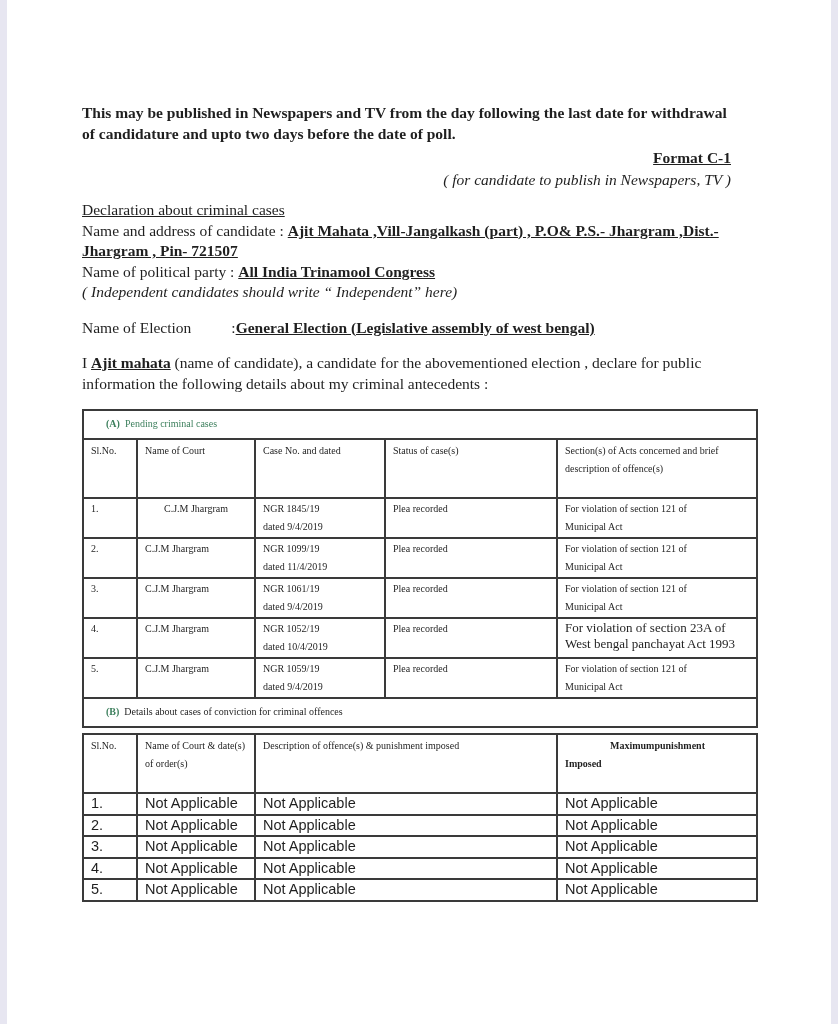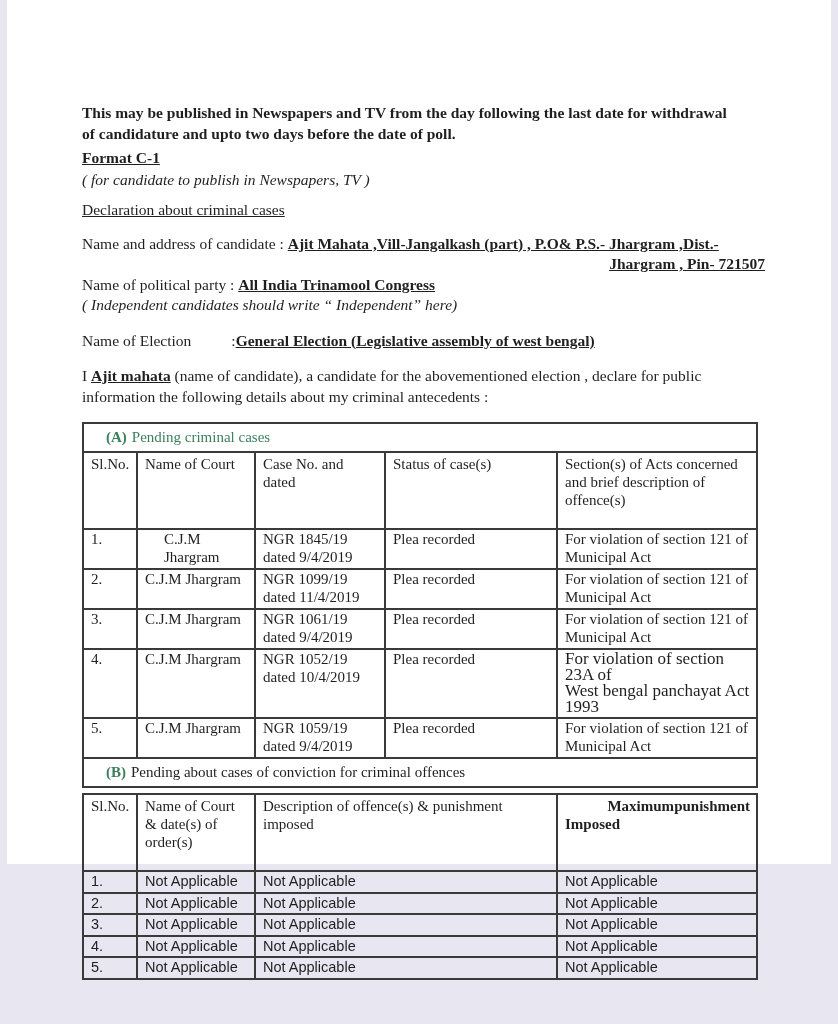--- a/index.html
+++ b/index.html
@@ -2,61 +2,61 @@
 <html><head>
 <meta charset="utf-8">
 <style>
   html,body{margin:0;padding:0;}
   body{
     width:838px;height:1024px;overflow:hidden;
     background:#e7e6f1;
     font-family:"Liberation Serif","DejaVu Serif",serif;
   }
   .page{
-    width:824px;height:864px;margin:0 auto;background:#ffffff;
+    width:824px;height:1024px;margin:0 auto;background:#ffffff;
     box-sizing:border-box;padding:103px 66px 0 75px;
     color:#1f1f1f;font-size:15.5px;line-height:20.5px;
   }
   .bold{font-weight:bold}
   .italic{font-style:italic}
   .u{text-decoration:underline}
   .bu{font-weight:bold;text-decoration:underline}
-  .right{padding-right:34px}
-  .center{text-align:right}
+  .right{text-align:right;padding-right:34px}
+  .center{text-align:left}
   p{margin:0}
 
   .intro{max-width:652px;font-weight:bold}
   .format-line{margin-top:4px}
   .format-note{margin-top:1px}
   .decl-heading{margin-top:10px}
   .judgment{margin-top:13px;text-align:justify;max-width:683px}
-  .cand-block{margin-top:13px}
+  .cand-block{}
   .election-line{margin-top:15px}
   .colon-gap{margin-left:40px}
   .constituency-line{margin-top:12px}
   .decl-sentence{margin-top:15px;max-width:683px}
 
   .tbl{border-collapse:collapse;table-layout:fixed;width:674px}
   .tbl td{
     border:2px solid #3a3a3a;vertical-align:top;
-    padding:1px 6px 2px 7px;line-height:17.5px;font-size:15px;
+    padding:1px 6px 2px 7px;line-height:17.5px;font-size:10px;
   }
   .tbl-a{margin-top:15px}
   .tbl-b{margin-top:5px}
   .band td{padding:3px 6px 4px 22px;line-height:20px}
   .green{color:#3c7f5c}
   .band-title{margin-left:5px}
   .head td{line-height:18px;padding-top:2px;padding-bottom:19px}
   .tbl-a tr.r0 td.court{padding-left:26px}
-  tr.small-sec td.sec{font-size:17px;line-height:16px}
+  tr.small-sec td.sec{font-size:13px;line-height:16px}
   .tbl-b .data td{
     font-family:"Liberation Sans","DejaVu Sans",sans-serif;
     font-size:14.5px;line-height:16.5px;
   }
-  .jl{display:flex;justify-content:flex-end;font-weight:bold}
+  .jl{display:flex;justify-content:center;font-weight:bold}
   .maxcell .l2{font-weight:bold}
 </style>
 </head>
 <body>
 
 <div class="page">
 
   <p class="intro">This may be published in Newspapers and TV from the day following the last date for withdrawal of candidature and upto two days before the date of poll.</p>
 
   <div class="right format-line">
@@ -172,21 +172,21 @@
             <div>dated 9/4/2019</div>
           </td>
       <td>Plea recorded</td>
       <td class="sec">
             <div>For violation of section 121 of</div>
             <div>Municipal Act</div>
           </td>
     </tr>
     <tr class="band">
       <td colspan="5">
-        <span class="green bold">(B)</span><span class="band-title">Pending about cases of conviction for criminal offences</span>
+        <span class="green bold">(B)</span><span class="band-title">Details about cases of conviction for criminal offences</span>
       </td>
     </tr>
   </tbody>
     </table>
 
   <table class="tbl tbl-b">
     <colgroup>
       <col style="width:54px">
         <col style="width:118px">
         <col style="width:302px">

